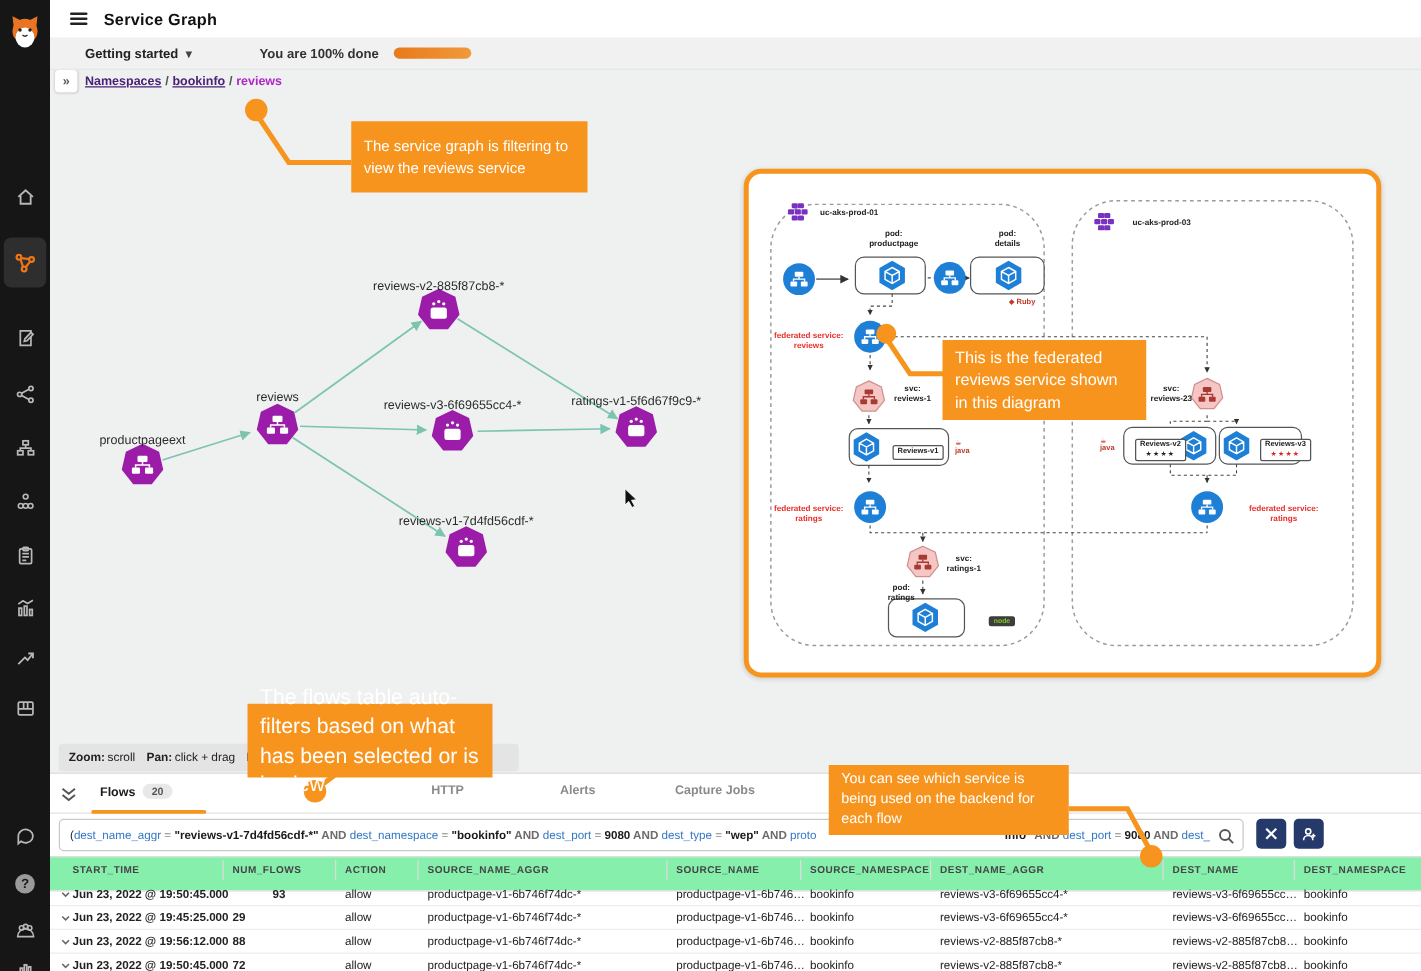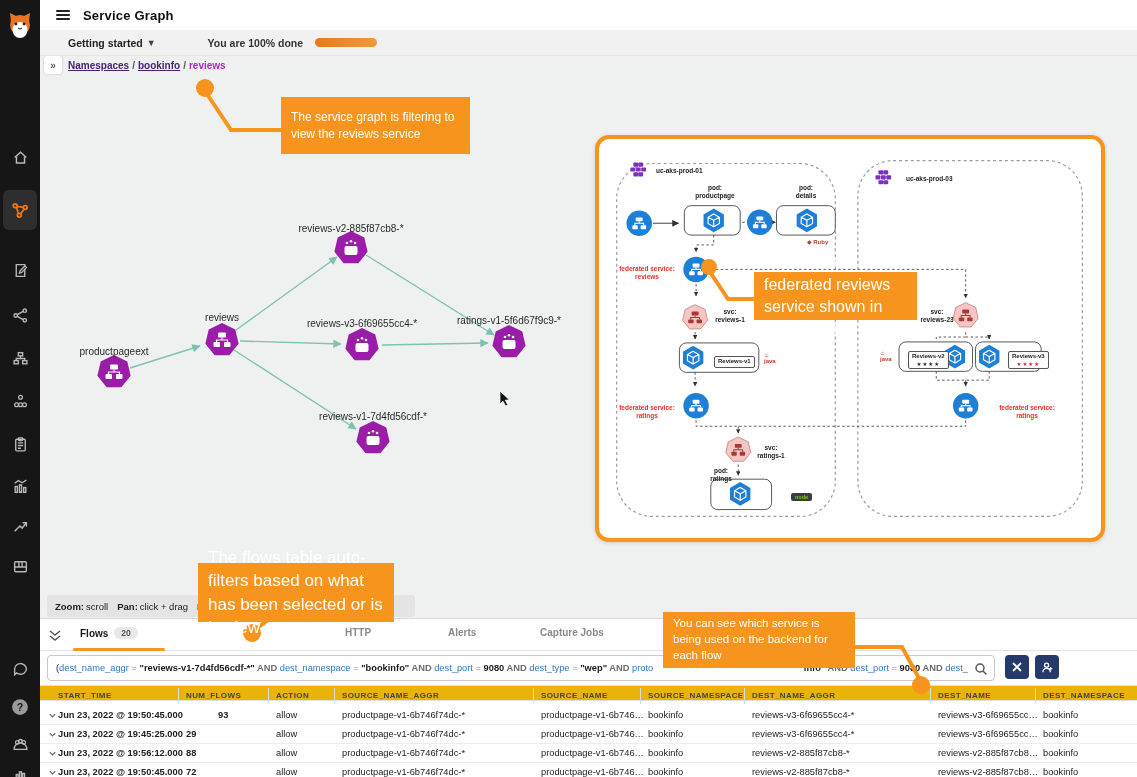--- a/index.html
+++ b/index.html
@@ -55,21 +55,21 @@
   .tab.active{color:#1a1a1a}
   .badge{display:inline-block;background:#e8e8e8;border-radius:8px;font-size:8.5px;font-weight:700;color:#555;padding:1px 7px;margin-left:6px;vertical-align:1px}
   .tab-underline{position:absolute;left:33px;top:29px;width:92px;height:3px;background:var(--orange);border-radius:2px}
   .queryrow{position:absolute;left:0;top:33px;width:100%;height:33px}
   .queryinput{position:absolute;left:7px;top:3px;width:948px;height:26px;border:1px solid #c9c9c9;border-radius:4px;background:#fff}
   .qseg{position:absolute;top:7px;font-size:9.3px;white-space:nowrap}
   #qseg1{left:8px;max-width:600px;overflow:hidden}
   #qseg2{right:26px}
   .qf{color:#3276c3}.qo{color:#8a8a8a}.qv{color:#1a1a1a;font-weight:600}.qk{color:#6b6b6b;font-weight:700}.qp{color:#1a1a1a}
   .qbtn{position:absolute;top:3px;width:24px;height:24px;background:var(--navy);border-radius:4px;display:flex;align-items:center;justify-content:center;color:#fff;cursor:pointer}
-  .thead{position:absolute;left:0;top:66px;width:100%;height:16px;background:#eab308;border-top:1px solid #e0e0e0;border-bottom:1px solid #e0e0e0}
+  .thead{position:absolute;left:0;top:66px;width:100%;height:28px;background:#86efac;border-top:1px solid #e0e0e0;border-bottom:1px solid #e0e0e0}
   .th{position:absolute;top:5px;font-size:8px;font-weight:700;color:#454545;letter-spacing:.4px;white-space:nowrap}
   .thdiv{position:absolute;top:2px;width:1px;height:16px;background:#dcdcdc}
   .tbody{position:absolute;left:0;top:87px;width:100%;height:72px;overflow:hidden}
   .tr{position:absolute;left:0;width:100%;height:19px;border-bottom:1px solid #ededed}
   .td{position:absolute;top:4px;font-size:9.3px;color:#222;white-space:nowrap}
   .td.bold{font-weight:700}
   
   .overlay{position:absolute;left:0;top:0;width:1137px;height:777px;z-index:55;pointer-events:none}
   .co{position:absolute;background:var(--orange);color:#fff;z-index:60;display:flex;align-items:center;justify-content:center;
     text-align:left;line-height:1.38;padding:4px 10px;font-weight:500}
@@ -559,15 +559,15 @@
     <path d="M855,647 L902,647 L921,682"></path>
   </g>
   <g fill="#F7941D">
     <circle cx="205" cy="88" r="9"></circle>
     <circle cx="709" cy="267" r="8"></circle>
     <circle cx="252" cy="633" r="9"></circle>
     <circle cx="921" cy="685" r="9"></circle>
   </g>
 </svg>
 <div class="co" style="left:281px;top:97px;width:189px;height:57px;font-size:12px">The service graph is filtering to view the reviews service</div>
-<div class="co" style="left:754px;top:272px;width:163px;height:48px;font-size:16px">This is the federated reviews service shown in this diagram</div>
+<div class="co" style="left:754px;top:272px;width:163px;height:64px;font-size:13px">This is the federated reviews service shown in this diagram</div>
 <div class="co" style="left:198px;top:563px;width:196px;height:59px;font-size:17px">The flows table auto-filters based on what has been selected or is in view</div>
 <div class="co" style="left:663px;top:612px;width:192px;height:56px;font-size:11.5px">You can see which service is being used on the backend for each flow</div>
 
 </body></html>

